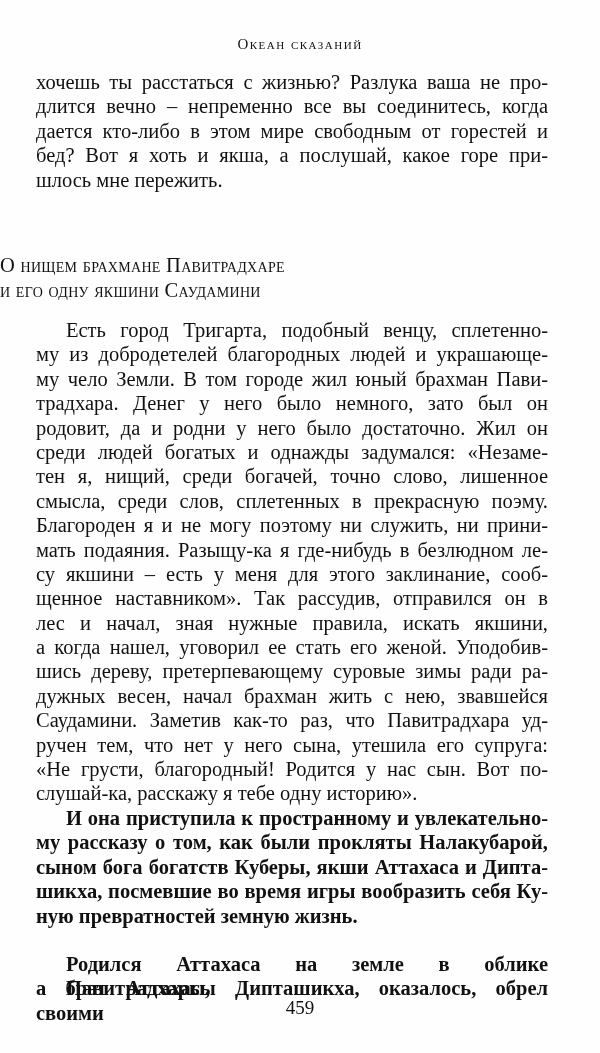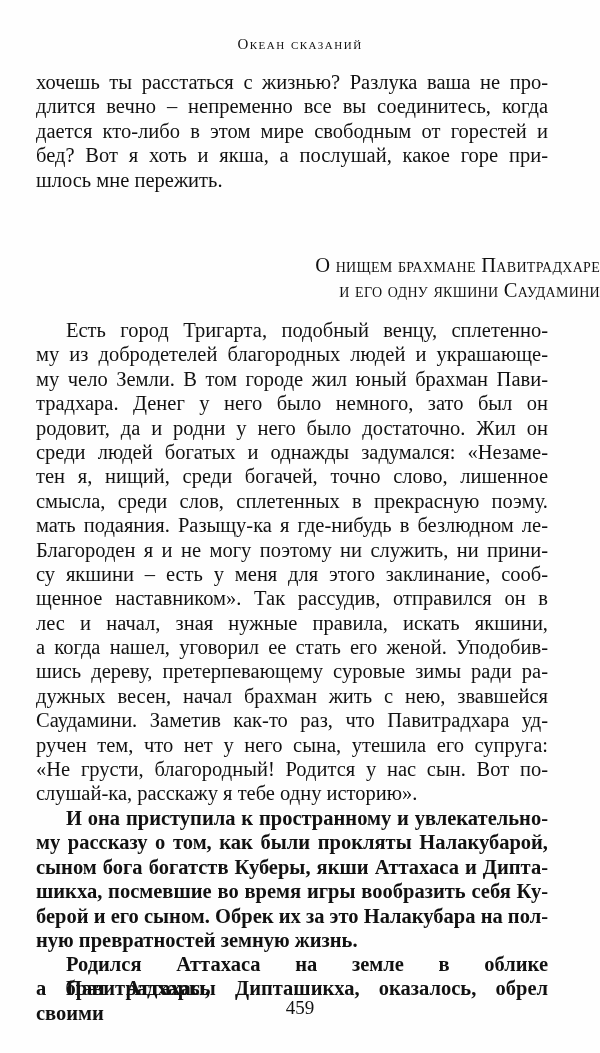--- a/index.html
+++ b/index.html
@@ -5,21 +5,21 @@
   html, body { margin: 0; padding: 0; background: #fefefe; }
   body { width: 600px; height: 1053px; position: relative; overflow: hidden;
          font-family: "Liberation Serif", "DejaVu Serif", serif; color: #111; }
   .running-head { position: absolute; top: 36px; left: 0; width: 600px; text-align: center;
                   font-size: 15px; letter-spacing: 1.5px; font-variant: small-caps; }
   .block { position: absolute; left: 36px; width: 512px; }
   .line { display: block; height: 24.4px; line-height: 24.4px; font-size: 20.5px;
           text-align: justify; text-align-last: justify; white-space: nowrap; overflow: visible; }
   .line.last { text-align-last: left; }
   .line.indent { padding-left: 30px; }
-  .heading { position: absolute; left: 0; width: 600px; text-align: right;
+  .heading { position: absolute; left: 0; width: 600px; text-align: left;
              font-size: 20.5px; line-height: 24.5px; font-variant: small-caps; letter-spacing: 0.3px; }
   .folio { position: absolute; top: 997px; left: 0; width: 600px; text-align: center; font-size: 19px; }
   
   .line span.t { display: inline-block; width: 100%; text-align: justify; text-align-last: inherit; white-space: normal; }
   .line.indent span.t { width: 100%; }
 </style>
 </head>
 <body>
 
 <div>
@@ -41,40 +41,39 @@
 
   <div class="block" style="top:318px;">
     <div class="line indent"><span class="t">Есть город Тригарта, подобный венцу, сплетенно-</span></div>
     <div class="line"><span class="t">му из добродетелей благородных людей и украшающе-</span></div>
     <div class="line"><span class="t">му чело Земли. В том городе жил юный брахман Пави-</span></div>
     <div class="line"><span class="t">традхара. Денег у него было немного, зато был он</span></div>
     <div class="line"><span class="t">родовит, да и родни у него было достаточно. Жил он</span></div>
     <div class="line"><span class="t">среди людей богатых и однажды задумался: «Незаме-</span></div>
     <div class="line"><span class="t">тен я, нищий, среди богачей, точно слово, лишенное</span></div>
     <div class="line"><span class="t">смысла, среди слов, сплетенных в прекрасную поэму.</span></div>
+    <div class="line"><span class="t">Благороден я и не могу поэтому ни служить, ни прини-</span></div>
     <div class="line"><span class="t">мать подаяния. Разыщу-ка я где-нибудь в безлюдном ле-</span></div>
-    <div class="line"><span class="t">Благороден я и не могу поэтому ни служить, ни прини-</span></div>
     <div class="line"><span class="t">су якшини – есть у меня для этого заклинание, сооб-</span></div>
     <div class="line"><span class="t">щенное наставником». Так рассудив, отправился он в</span></div>
     <div class="line"><span class="t">лес и начал, зная нужные правила, искать якшини,</span></div>
     <div class="line"><span class="t">а когда нашел, уговорил ее стать его женой. Уподобив-</span></div>
     <div class="line"><span class="t">шись дереву, претерпевающему суровые зимы ради ра-</span></div>
     <div class="line"><span class="t">дужных весен, начал брахман жить с нею, звавшейся</span></div>
     <div class="line"><span class="t">Саудамини. Заметив как-то раз, что Павитрадхара уд-</span></div>
     <div class="line"><span class="t">ручен тем, что нет у него сына, утешила его супруга:</span></div>
     <div class="line"><span class="t">«Не грусти, благородный! Родится у нас сын. Вот по-</span></div>
     <div class="line last"><span class="t">слушай-ка, расскажу я тебе одну историю».</span></div>
   </div>
 
   <div class="block" style="top:806px;font-weight:bold;">
     <div class="line indent"><span class="t">И она приступила к пространному и увлекательно-</span></div>
     <div class="line"><span class="t">му рассказу о том, как были прокляты Налакубарой,</span></div>
     <div class="line"><span class="t">сыном бога богатств Куберы, якши Аттахаса и Дипта-</span></div>
     <div class="line"><span class="t">шикха, посмевшие во время игры вообразить себя Ку-</span></div>
-    <div class="line"><span class="t">берой и его сыном. Обрек их за это Налакубара на пол-</span></div>
     <div class="line last"><span class="t">ную превратностей земную жизнь.</span></div>
   </div>
 
   <div class="block" style="top:952px;font-weight:bold;">
     <div class="line indent"><span class="t">Родился Аттахаса на земле в облике Павитрадхары,</span></div>
     <div class="line"><span class="t">а брат Аттахасы Дипташикха, оказалось, обрел своими</span></div>
   </div>
 
   <div class="folio">459</div>
 </div>

